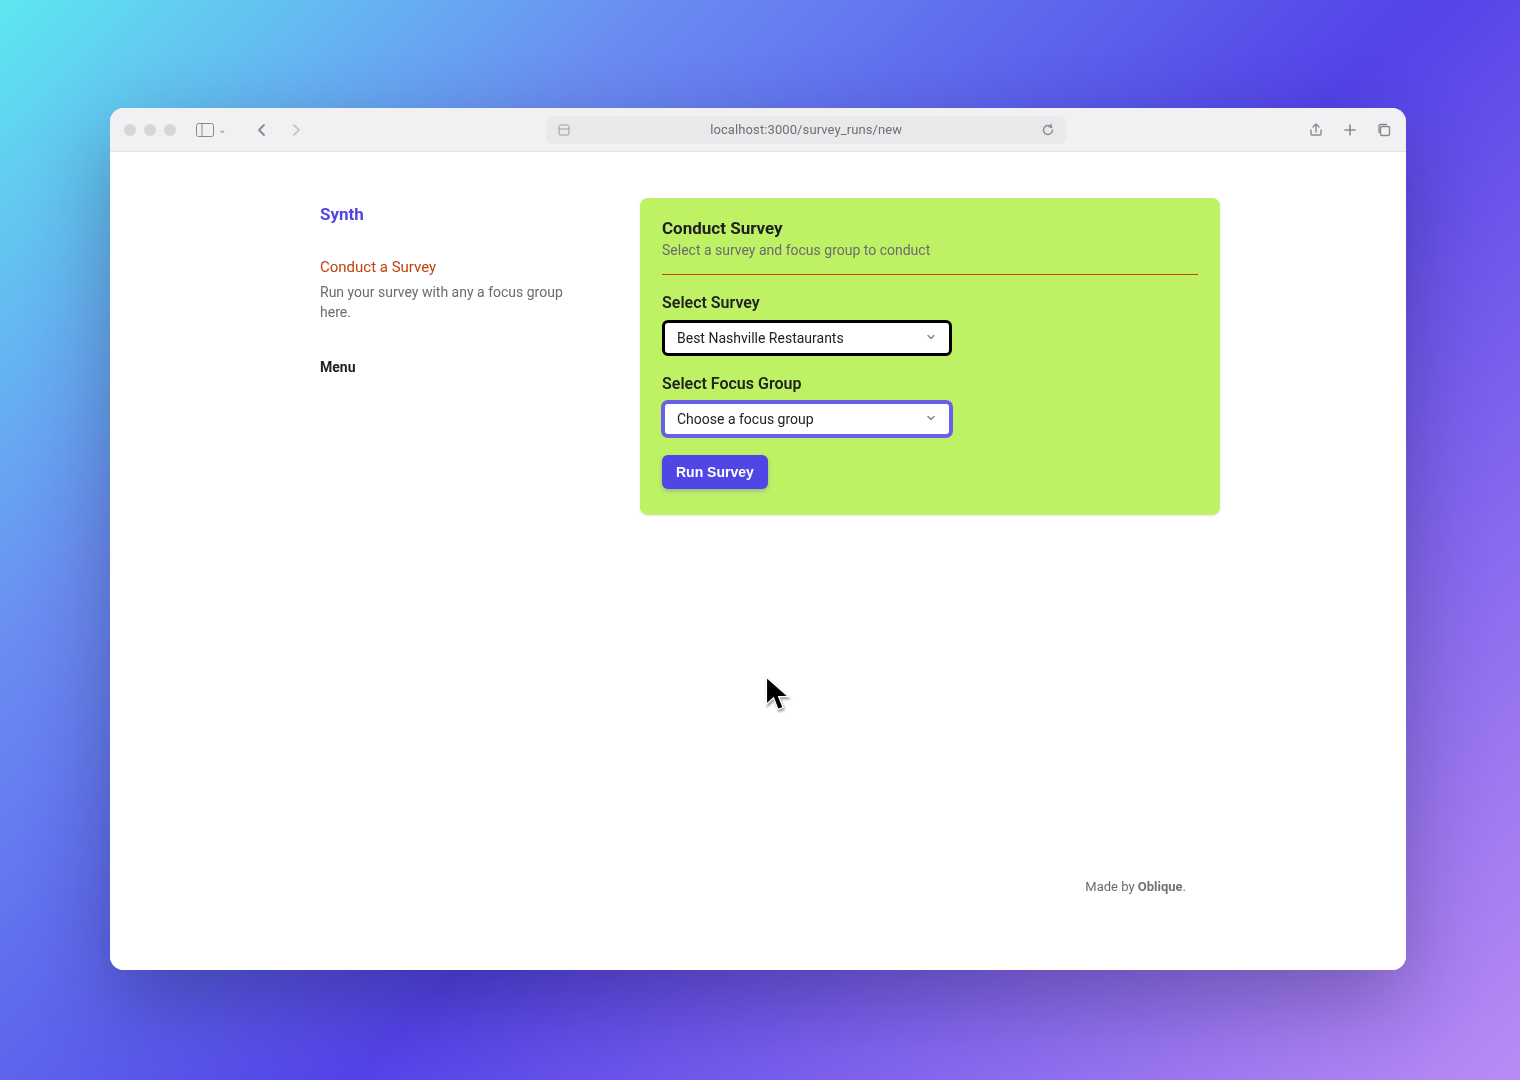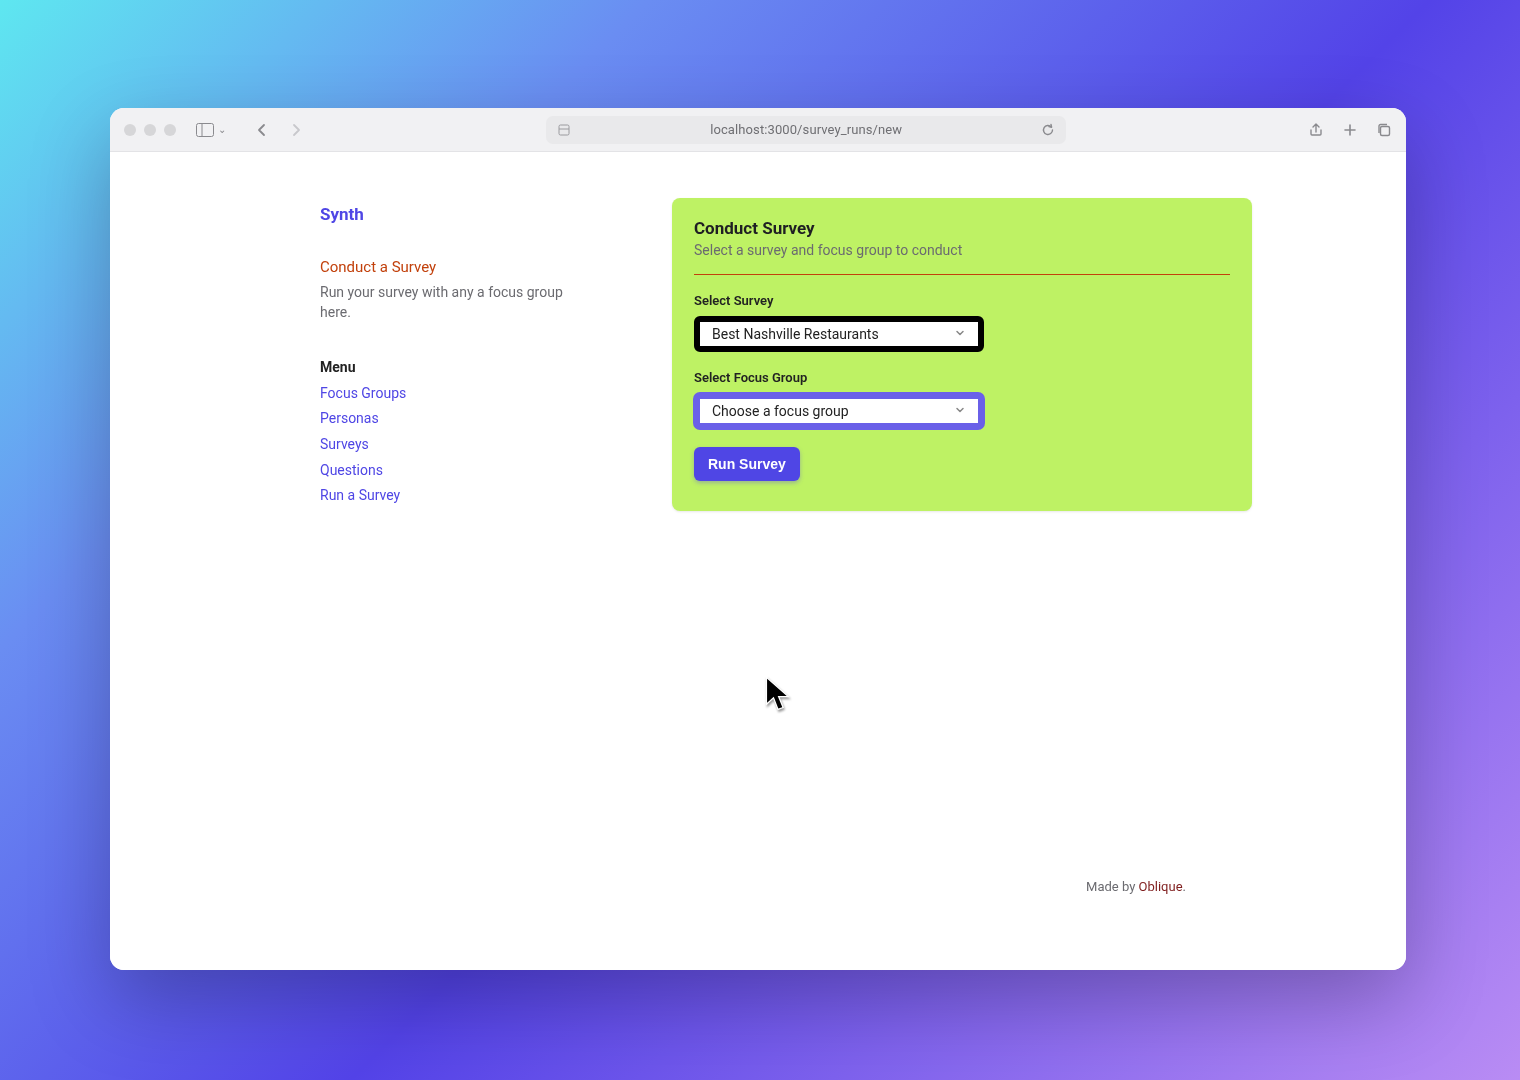--- a/index.html
+++ b/index.html
@@ -49,44 +49,44 @@
   .addrbar .reload { position:absolute; right:10px; top:6px; color:#8a8a8e; }
   .rightctrls { display:flex; gap:18px; color:#8a8a8e; align-items:center; }
   .icon-svg { width:16px; height:16px; display:block; }
   .content {
     flex:1; background:#ffffff; position:relative;
     padding: 52px 0 0 0;
   }
   .inner {
     display:flex;
     padding-left: 210px;
-    gap: 102px;
+    gap: 70px;
   }
   .leftcol { width: 250px; }
   .brand { color:#4f46e5; font-weight:700; font-size:17px; margin-bottom:34px; }
   .lead-title { font-weight:400; font-size:15px; color:#c2410c; margin-bottom:6px; }
   .lead-desc { font-size:14px; color:#6b6b70; line-height:1.45; margin-bottom:36px; }
   .menu-title { font-weight:700; font-size:14px; color:#222; margin-bottom:8px; }
   .menu-list { list-style:none; }
   .menu-list li { margin-bottom:4px; }
   .menu-list a { color:#4f46e5; text-decoration:none; font-size:14px; line-height:1.55; }
   .card {
     width: 580px;
     background:#bef264;
     border-radius:8px;
     padding: 20px 22px 26px 22px;
     box-shadow: 0 1px 3px rgba(0,0,0,0.06), 0 1px 2px rgba(0,0,0,0.04);
     margin-top:-6px;
   }
   .card-title { font-weight:700; font-size:17px; color:#1f1f23; margin-bottom:4px; }
   .card-sub { font-size:14px; color:#6b6b70; padding-bottom:16px; border-bottom:1px solid #c2410c; margin-bottom:18px; }
-  .field-label { font-weight:600; font-size:13px; color:#222; margin-bottom:8px; }
+  .field-label { font-weight:600; font-size:16px; color:#222; margin-bottom:8px; }
   .select {
     width: 290px; height:36px;
-    border:6px solid #000000;
+    border:3px solid #000000;
     border-radius:6px;
     background:#fff;
     display:flex; align-items:center; justify-content:space-between;
     padding:4px 12px;
     font-size:14px; color:#222;
     cursor:pointer;
   }
   .select.focused { border-color:#6a60e8; box-shadow: 0 0 0 1px #6a60e8; }
   .select .chev { color:#888; }
   .field { margin-bottom:18px; }
@@ -94,21 +94,21 @@
     background:#4f46e5; color:#fff;
     border:none; border-radius:6px;
     padding:9px 14px; font-size:14px; font-weight:600;
     cursor:pointer;
     box-shadow: 0 2px 4px rgba(79,70,229,0.35);
   }
   .footer {
     position:absolute; right:220px; bottom:76px;
     font-size:13px; color:#6b6b70;
   }
-  .footer a { color:#7f1d1d; text-decoration:none; }
+  .footer a { color:#737373; text-decoration:none;font-weight:bold; }
   .cursor {
     position:absolute; left:654px; top:524px;
     width:28px; height:36px;
     pointer-events:none;
     filter: drop-shadow(1px 2px 1px rgba(0,0,0,0.4));
   }
 </style>
 </head>
 <body>
 
@@ -178,27 +178,20 @@
       </div>
     </div>
 
     <div class="content">
       <div class="inner">
         <div class="leftcol">
           <div class="brand">Synth</div>
           <div class="lead-title">Conduct a Survey</div>
           <div class="lead-desc">Run your survey with any a focus group here.</div>
           <div class="menu-title">Menu</div>
-          <ul class="menu-list">
-            <li><a href="#">Focus Groups</a></li>
-            <li><a href="#">Personas</a></li>
-            <li><a href="#">Surveys</a></li>
-            <li><a href="#">Questions</a></li>
-            <li><a href="#">Run a Survey</a></li>
-          </ul>
         </div>
 
         <div class="card">
           <div class="card-title">Conduct Survey</div>
           <div class="card-sub">Select a survey and focus group to conduct</div>
 
           <div class="field">
             <div class="field-label">Select Survey</div>
             <div class="select">
               <span>Best Nashville Restaurants</span>

